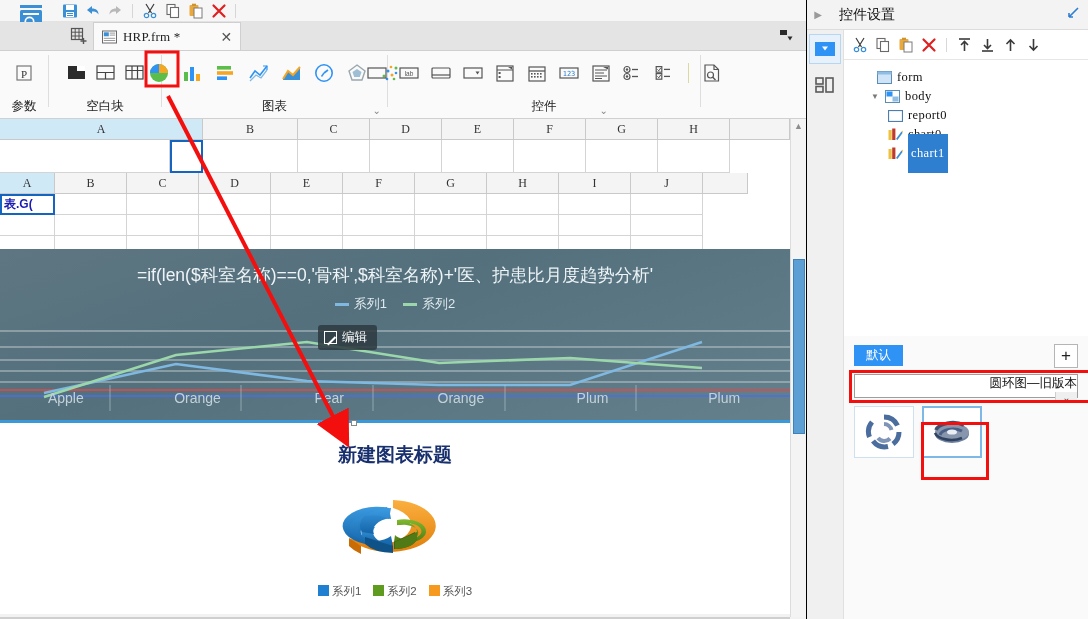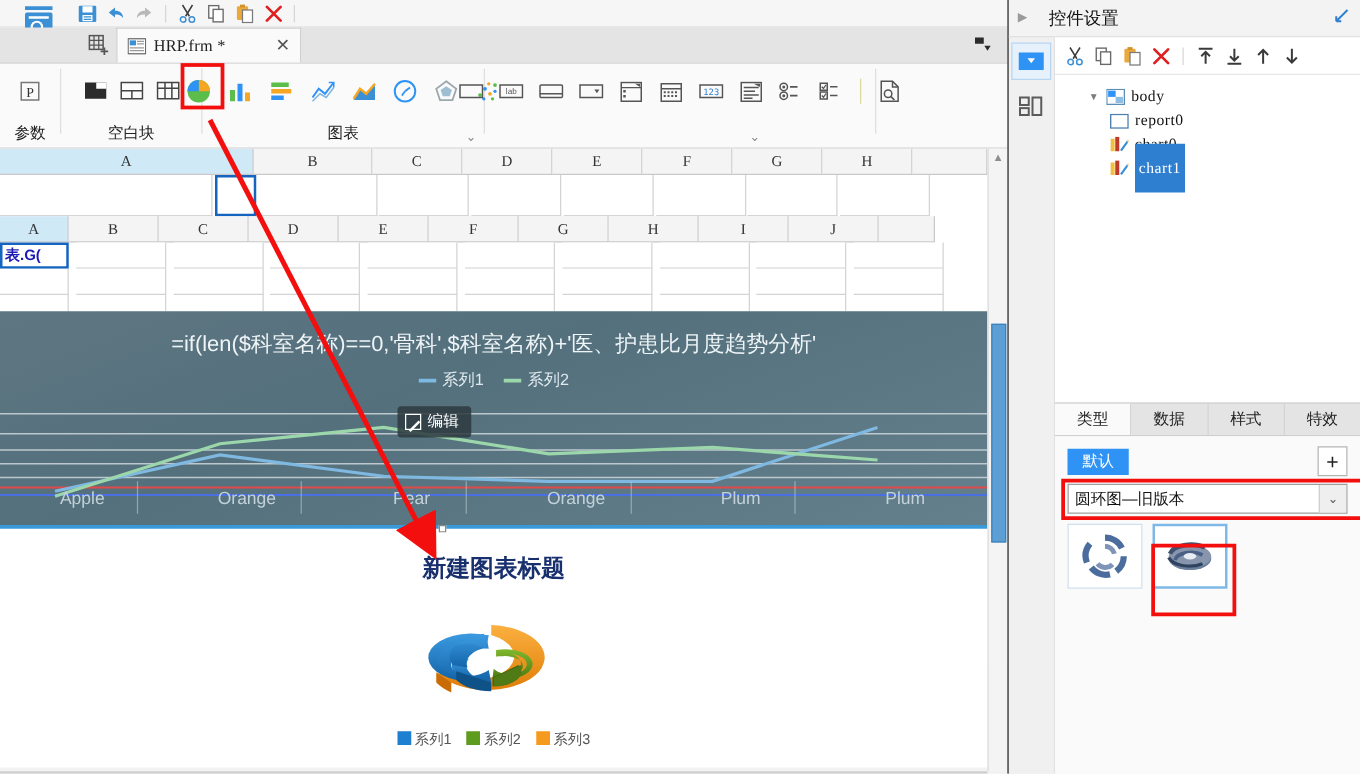--- a/index.html
+++ b/index.html
@@ -37,21 +37,21 @@
   .ico24 { width:24px; height:24px; display:flex; align-items:center; justify-content:center; }
   .ico22 { width:22px; height:22px; display:flex; align-items:center; justify-content:center; }
 
   
   .sheet { position:absolute; left:0; top:119px; width:806px; height:130px; background:#fff; overflow:hidden; }
   .colhdr { display:flex; height:21px; }
   .colhdr .ch { border:1px solid #c9c9c9; border-left:none; border-top:none; background:#f4f4f4;
                 font-family:"Liberation Serif","DejaVu Serif",serif; font-size:12px; color:#333;
                 display:flex; align-items:center; justify-content:center; }
   .colhdr .ch.sel { background:#cfe9f7; }
-  .rowline { display:flex;justify-content:space-between; }
+  .rowline { display:flex; }
   .rowline .cell { border:1px solid #d4d4d4; border-left:none; border-top:none; background:#fff; height:23px; }
   .title-cell { background:#2d7dd2; color:#fff; font-size:17px; font-weight:bold; display:flex; align-items:center; padding-left:2px; white-space:nowrap; overflow:hidden; }
   .sel-box { border:2px solid #1565c0 !important; background:#fff; }
   .formula-cell { color:#1a1ab5; font-weight:bold; font-size:12px; display:flex; align-items:center; padding-left:2px; border:2px solid #1565c0; background:#fff; }
 
   
   .chartprev { position:absolute; left:0; top:249px; width:790px; height:174px; background:linear-gradient(160deg,#5e7682 0%,#53707c 40%,#63808c 100%); overflow:hidden; border-bottom:3px solid #3a9ad9; }
   .cp-title { text-align:center; color:#eef4f7; font-size:17.5px; margin-top:14px; white-space:nowrap; }
   .cp-legend { display:flex; justify-content:center; gap:16px; margin-top:8px; color:#dfe9ee; font-size:13px; align-items:center; }
   .cp-legend .lg { display:flex; align-items:center; gap:5px; }
@@ -104,21 +104,21 @@
   .prop-tabs { display:flex; height:27px; background:#e4e4e4; border-top:1px solid #cfcfcf; border-bottom:1px solid #cfcfcf; }
   .prop-tabs .pt { flex:1; display:flex; align-items:center; justify-content:center; font-size:12.5px; color:#222; border-right:1px solid #d3d3d3; }
   .prop-tabs .pt.active { background:#fafafa; }
 
   .prop-body { background:#fafafa; flex:1; padding:8px 10px; position:relative; }
   .chip-row { display:flex; align-items:center; height:24px; }
   .chip { background:#2f93f5; color:#fff; font-size:12.5px; padding:2px 12px; }
   .plus-btn { margin-left:auto; width:24px; height:24px; border:1px solid #b5b5b5; background:#fff; display:flex; align-items:center; justify-content:center; font-size:17px; color:#222; line-height:1; }
   .sel-wrap { position:relative; margin-top:6px; }
   .redbox { position:absolute; border:3px solid #f40f0f; pointer-events:none; }
-  .combo { height:24px; background:#fff; border:1px solid #9e9e9e; display:flex; align-items:center; padding-left:5px; font-size:12.5px; color:#111; }
+  .combo { height:24px; background:#fff; border:1px solid #9e9e9e; display:flex; align-items:flex-end; padding-left:5px; font-size:12.5px; color:#111;flex-direction:column; }
   .combo .cv { flex:1; }
   .combo .carr { width:22px; height:22px; background:#efefef; border-left:1px solid #cfcfcf; display:flex; align-items:center; justify-content:center; font-size:10px; color:#555; }
   .thumbs { display:flex; gap:8px; margin-top:8px; }
   .thumb { width:60px; height:52px; background:#fff; border:1px solid #cfe0ee; display:flex; align-items:center; justify-content:center; }
   .thumb.sel { border:2px solid #7eb8e6; }
 
   
   .anno { position:absolute; left:0; top:0; width:1088px; height:619px; pointer-events:none; }
 </style>
 </head>
@@ -412,20 +412,21 @@
           <div style="width:1px;height:20px;background:#d9d9a0;margin:0 2px;"></div>
           <div class="ico22">
               <svg width="18" height="18" viewBox="0 0 18 18">
                 <path d="M2 1 H11 L15.5 5.5 V17 H2 Z" fill="none" stroke="#555" stroke-width="1.2"></path>
                 <path d="M11 1 V5.5 H15.5" fill="none" stroke="#555" stroke-width="1.2"></path>
                 <circle cx="7.5" cy="11" r="3" fill="none" stroke="#555" stroke-width="1.2"></circle>
                 <path d="M9.8 13.3 L12.5 16" stroke="#555" stroke-width="1.4"></path>
               </svg>
             </div>
         </div>
+        <div class="rg-label">控件</div>
         <div class="rg-caret" style="right:92px;">⌄</div>
       </div>
       <div class="vsep"></div>
     </div>
 
     <div class="sheet">
 
       <div class="colhdr">
         <div class="ch sel" style="width:203px">A</div>
         <div class="ch" style="width:95px">B</div>
@@ -691,20 +692,28 @@
               </svg>
           </div>
           <div class="tt-icn">
             <svg width="15" height="16" viewBox="0 0 15 16">
                 <path d="M7.5 2 V13 M3.5 9 L7.5 13 L11.5 9" stroke="#3a3a3a" stroke-width="1.6" fill="none"></path>
               </svg>
           </div>
         </div>
 
         <div class="tree">
+          <div class="tnode" style="padding-left:10px">
+            <span class="tcaret"></span>
+            <svg width="15" height="13" viewBox="0 0 15 13">
+                <rect x="0.5" y="0.5" width="14" height="12" fill="#cfe4f6" stroke="#5b8db5" stroke-width="1"></rect>
+                <rect x="0.5" y="0.5" width="14" height="3" fill="#8fbde3"></rect>
+              </svg>
+            <span class="tlabel">form</span>
+          </div>
           <div class="tnode" style="padding-left:18px">
             <span class="tcaret">▼</span>
             <svg width="15" height="13" viewBox="0 0 15 13">
                 <rect x="0.5" y="0.5" width="14" height="12" fill="#fff" stroke="#5b8db5" stroke-width="1"></rect>
                 <rect x="1.5" y="1.5" width="6" height="5" fill="#2f93f5"></rect>
                 <rect x="7.5" y="6.5" width="6" height="5" fill="#8fbde3"></rect>
               </svg>
             <span class="tlabel">body</span>
           </div>
           <div class="tnode" style="padding-left:36px">
@@ -726,26 +735,20 @@
             <svg width="15" height="13" viewBox="0 0 15 13">
                 <rect x="0.5" y="2" width="3.2" height="10" fill="#f0c040"></rect>
                 <rect x="4.2" y="0.5" width="3.2" height="11.5" fill="#c03a2b"></rect>
                 <path d="M8 11 L13.5 3.5 L14.5 5 L9.5 12 Z" fill="#3b8fd4"></path>
                 <path d="M13.5 3.5 L14.6 2.5 L15 4 L14.5 5 Z" fill="#f0c040"></path>
               </svg>
             <span class="tlabel sel">chart1</span>
           </div>
         </div>
 
-        <div class="prop-tabs">
-          <div class="pt active">类型</div>
-          <div class="pt">数据</div>
-          <div class="pt">样式</div>
-          <div class="pt" style="border-right:none">特效</div>
-        </div>
 
         <div class="prop-body">
           <div class="chip-row">
             <div class="chip">默认</div>
             <div class="plus-btn">+</div>
           </div>
 
           <div class="sel-wrap">
             <div class="combo">
               <span class="cv">圆环图—旧版本</span>

